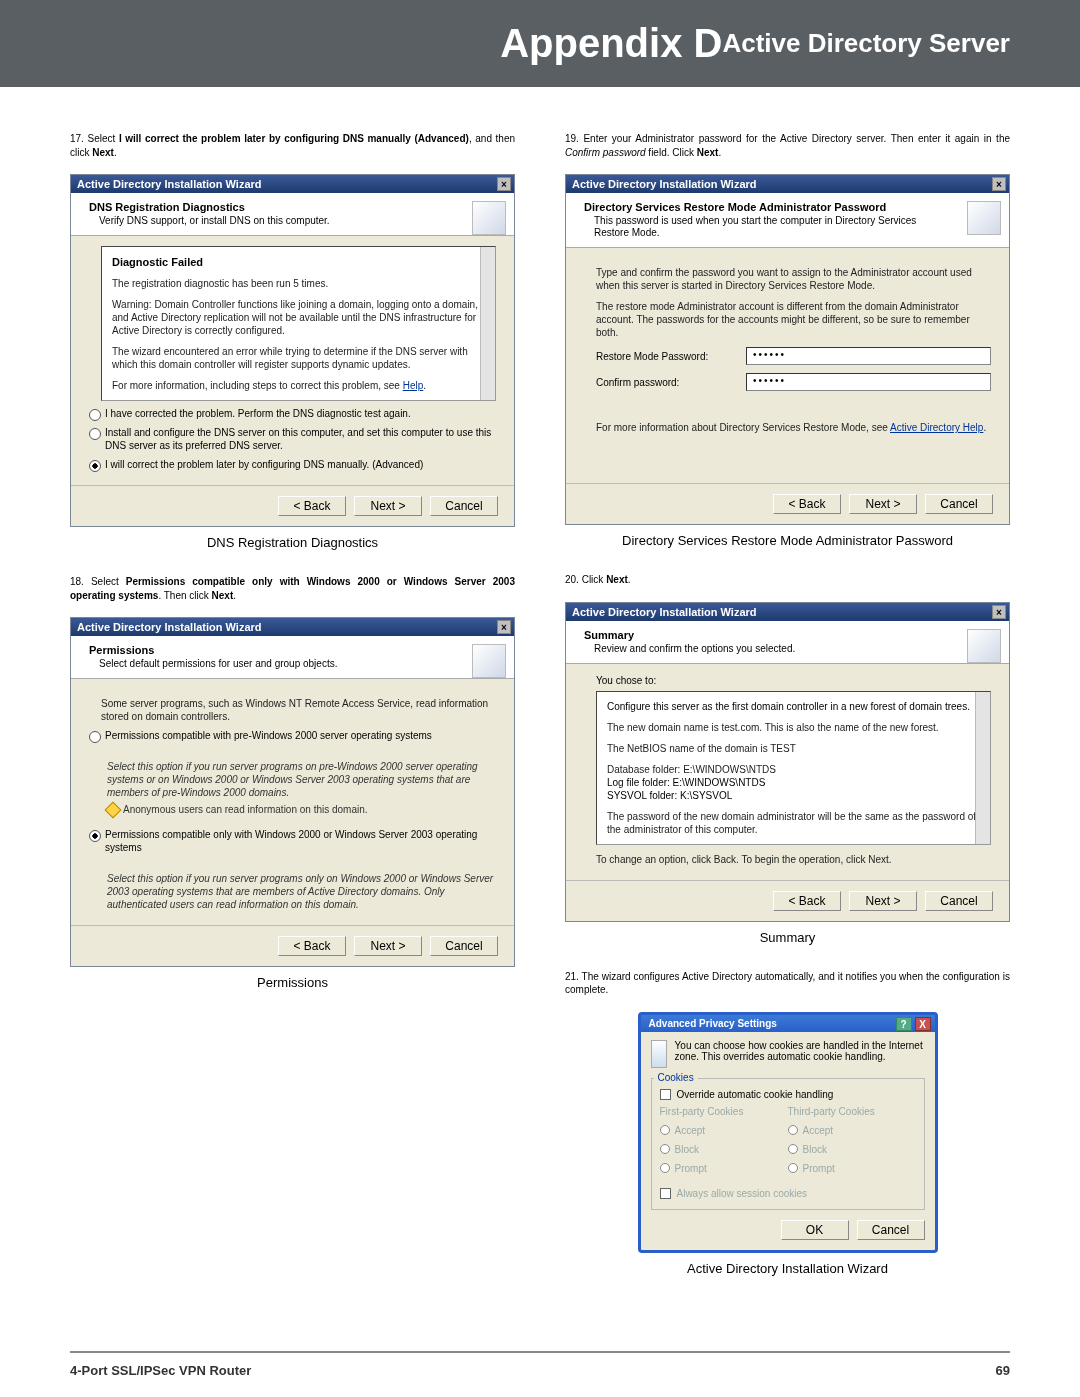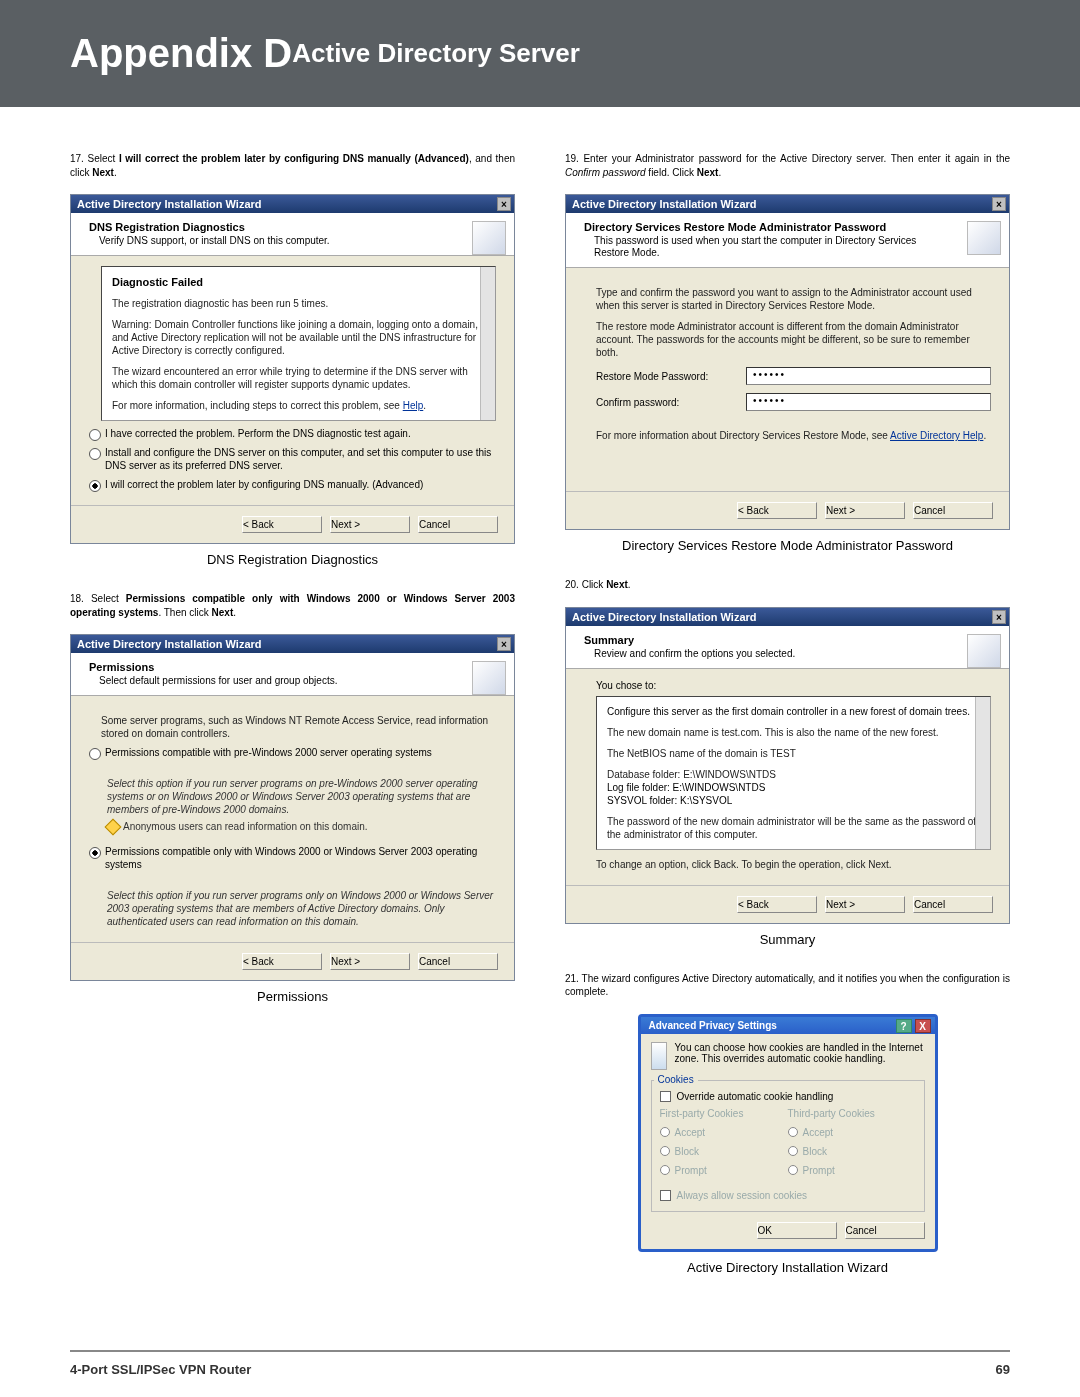--- a/index.html
+++ b/index.html
@@ -1,20 +1,20 @@
 <!DOCTYPE html>
 <html><head>
 <meta charset="utf-8">
 <style>
   * { margin: 0; padding: 0; box-sizing: border-box; }
   body { font-family: "Myriad Pro", "Segoe UI", Arial, sans-serif; background: #fff; width: 1080px; }
   .page { width: 1080px; }
 
   
-  .header-bar { background: #5a5f63; height: 107px; display: flex; align-items: center; justify-content: flex-start; padding: 0 70px 0 70px; }
+  .header-bar { background: #5a5f63; height: 87px; display: flex; align-items: center; justify-content: flex-end; padding: 0 70px 0 70px; }
   .header-left { color: #fff; font-size: 40px; font-weight: 700; }
   .header-right { color: #fff; font-size: 26px; font-weight: 700; }
 
   .content { padding: 45px 70px 20px 70px; display: flex; gap: 50px; }
   .col { flex: 1; }
 
   .step { font-size: 10px; line-height: 1.35; margin-bottom: 15px; text-align: justify; }
   .b { font-weight: 700; }
   .i { font-style: italic; }
 
@@ -33,21 +33,21 @@
   .para { margin-top: 8px; color: #222; }
   .link { color: #003399; text-decoration: underline; }
   .radio-row { margin-top: 6px; padding-left: 4px; position: relative; }
   .radio-row::before { content:""; position: absolute; left: -12px; top: 2px; width: 10px; height: 10px; border: 1px solid #555; border-radius: 50%; background: #fff; }
   .radio-row.sel::before { background: radial-gradient(#000 0 35%, #fff 40% 100%); }
   .sub-indent { margin-left: 6px; margin-top: 18px; color: #333; font-style: italic; }
   .warn-row { margin-top: 4px; margin-left: 6px; display: flex; align-items: center; gap: 4px; color: #333; }
   .warn-icon { width: 12px; height: 12px; background: #ffd24a; border: 1px solid #b58900; transform: rotate(45deg); }
 
   .wiz-btns { background: #ece9d8; border-top: 1px solid #bbb; padding: 10px 16px; display: flex; justify-content: flex-end; gap: 8px; font-family: Tahoma, sans-serif; }
-  .btn { font-size: 10px; padding: 2px 0; width: 80px; text-align: left; background: #ece9d8; border: 1px solid #888; border-top-color: #fff; border-left-color: #fff; }
+  .btn { font-size: 12px; padding: 2px 0; width: 68px; text-align: center; background: #ece9d8; border: 1px solid #888; border-top-color: #fff; border-left-color: #fff; }
   .caption { text-align: center; font-size: 13px; margin: 8px 0 25px 0; }
 
   .field-row { display: flex; align-items: center; margin-top: 8px; font-family: Tahoma, sans-serif; font-size: 10px; }
   .field-label { width: 150px; }
   .field-input { flex: 1; border: 1px inset #888; background: #fff; height: 18px; padding: 0 6px; letter-spacing: 2px; }
 
   
   .aps { width: 300px; margin: 0 auto 8px auto; border: 3px solid #2a5fc9; border-radius: 4px; background: #ece9d8; font-family: Tahoma, sans-serif; font-size: 10px; }
   .aps-title { background: linear-gradient(#3a7bd5,#2a5fc9); color: #fff; font-weight: 700; padding: 3px 40px 3px 8px; position: relative; }
   .aps-title .qx { position: absolute; right: 4px; top: 2px; display: flex; gap: 3px; }
@@ -187,21 +187,21 @@
           <div class="para">Type and confirm the password you want to assign to the Administrator account used when this server is started in Directory Services Restore Mode.</div>
           <div class="para">The restore mode Administrator account is different from the domain Administrator account. The passwords for the accounts might be different, so be sure to remember both.</div>
           <div class="field-row">
             <div class="field-label">Restore Mode Password:</div>
             <div class="field-input">••••••</div>
           </div>
           <div class="field-row">
             <div class="field-label">Confirm password:</div>
             <div class="field-input">••••••</div>
           </div>
-          <div class="para" style="margin-top:18px">
+          <div class="para" style="margin-top:30px">
             <span>For more information about Directory Services Restore Mode, see </span><span class="link">Active Directory Help</span>.
           </div>
           <div style="height:35px"></div>
         </div>
         <div class="wiz-btns">
           <div class="btn">&lt; Back</div>
           <div class="btn">Next &gt;</div>
           <div class="btn">Cancel</div>
         </div>
       </div>

